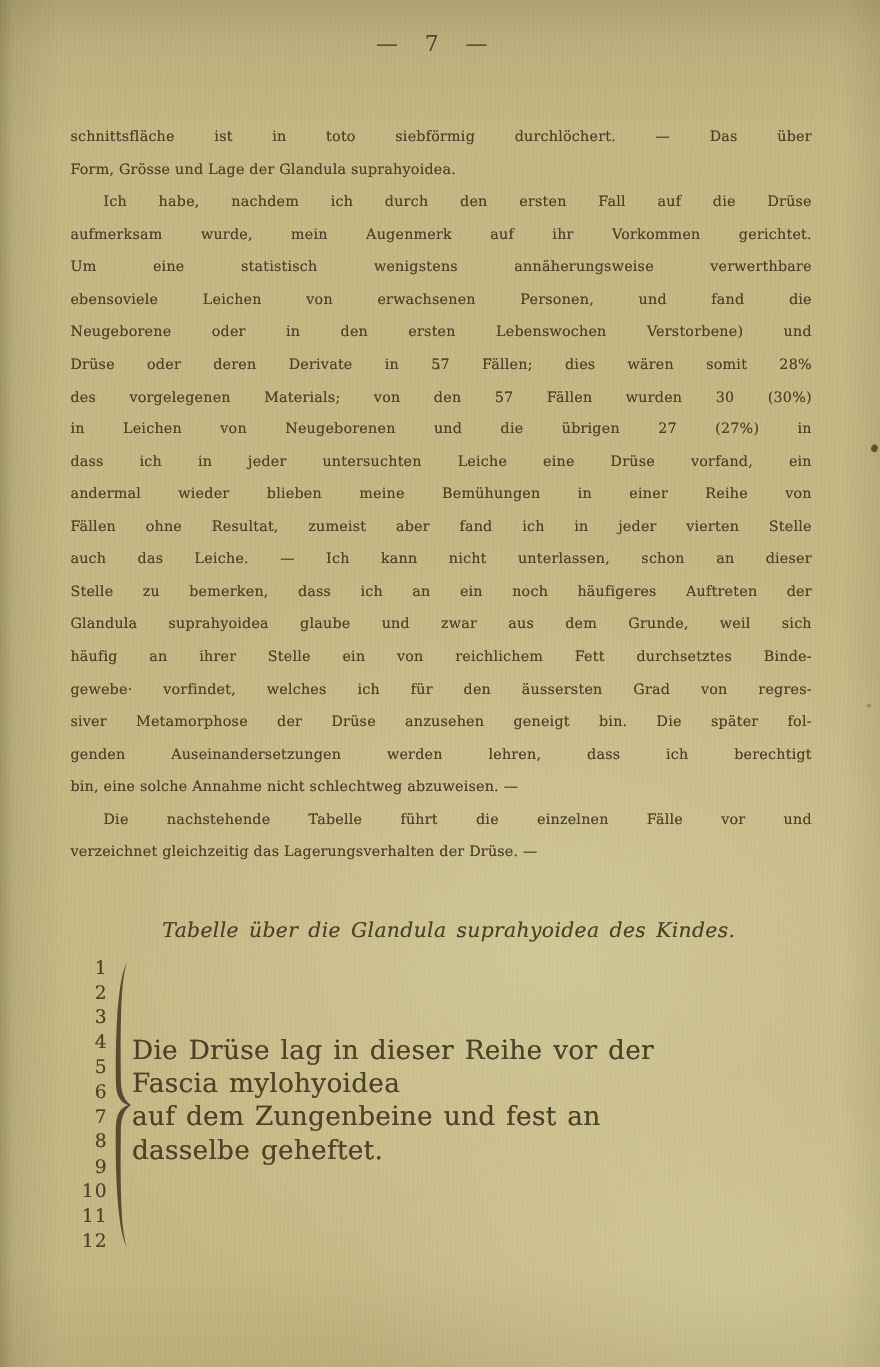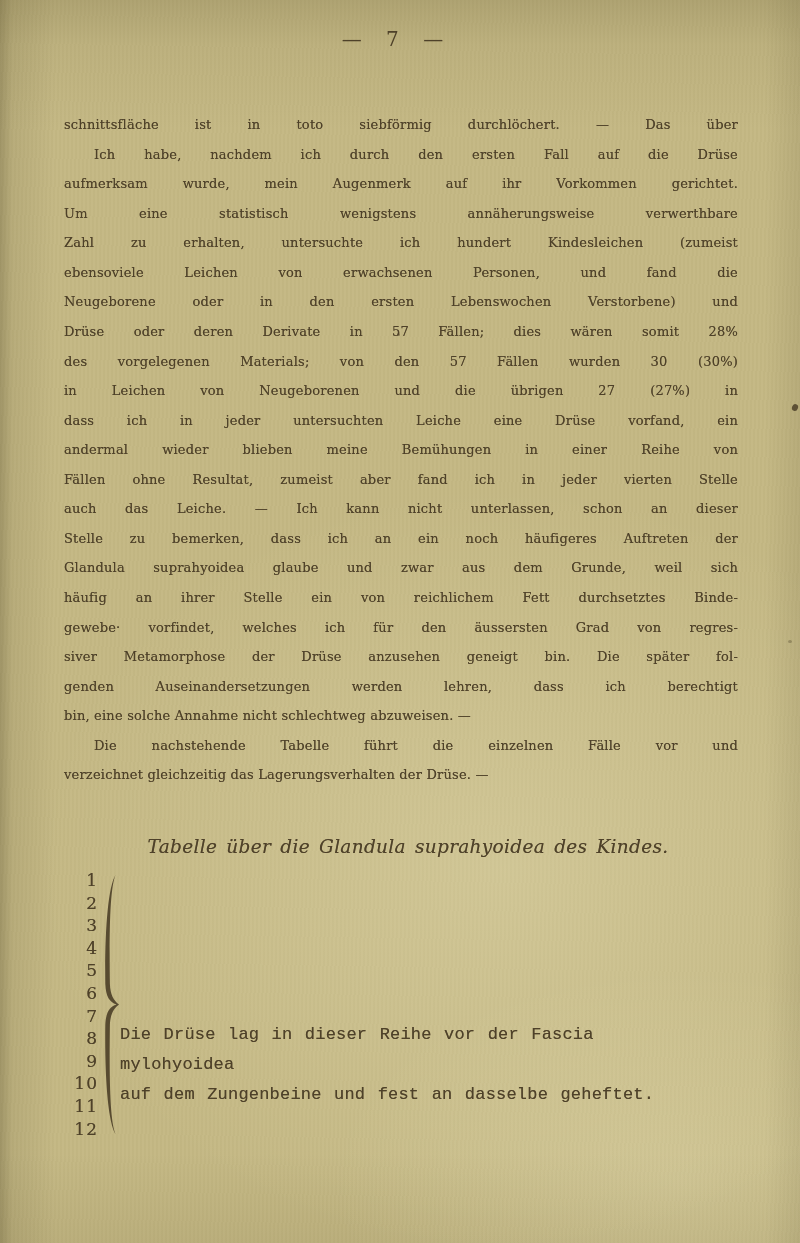--- a/index.html
+++ b/index.html
@@ -41,44 +41,43 @@
     text-shadow:0 0 0.6px rgba(78,65,41,0.6);
   }
   .numcol{
     position:absolute; left:64px; top:869px; width:34px;
     text-align:right; font-size:17px; line-height:22.6px; letter-spacing:1px;
     text-shadow:0 0 0.5px rgba(78,65,41,0.6);
   }
   .brace{ position:absolute; left:100px; top:874px; }
   .brace path{ fill:var(--ink,#4e4129); opacity:0.92; }
   .bracenote{
-    position:absolute; left:120px; top:1020px; width:540px;
-    font-size:17px; line-height:30.2px; letter-spacing:0.2px; word-spacing:2px;
+    position:absolute; left:120px; top:940px; width:540px;
+    font-size:24px; line-height:30.2px; letter-spacing:0.2px; word-spacing:2px;
     text-shadow:0 0 0.6px rgba(78,65,41,0.65);
-    font-family:Liberation Mono, monospace;
   }
   .speck{ position:absolute; background:var(--ink,#4e4129); border-radius:50%; }
   .speck.s1{ left:792px; top:404px; width:6px; height:7px; opacity:0.85; transform:rotate(20deg); }
   .speck.s2{ left:397px; top:333px; width:3px; height:3px; opacity:0.55; }
   .speck.s3{ left:788px; top:640px; width:4px; height:3px; opacity:0.35; }
 </style>
 </head>
 <body>
 
 <div class="page">
 
   <div class="pagehead">— 7 —</div>
 
   <div class="textblock">
 
   <div class="ln">schnittsfläche ist in toto siebförmig durchlöchert. — Das über</div>
+      <div class="ln end">Form, Grösse und Lage der Glandula suprahyoidea.</div>
       <div class="ln ind">Ich habe, nachdem ich durch den ersten Fall auf die Drüse</div>
       <div class="ln">aufmerksam wurde, mein Augenmerk auf ihr Vorkommen gerichtet.</div>
       <div class="ln">Um eine statistisch wenigstens annäherungsweise verwerthbare</div>
-      <div class="ln">Zahl zu erhalten, untersuchte ich hundert Kindesleichen (zumeist</div>
       <div class="ln">ebensoviele Leichen von erwachsenen Personen, und fand die</div>
       <div class="ln">Neugeborene oder in den ersten Lebenswochen Verstorbene) und</div>
       <div class="ln">Drüse oder deren Derivate in 57 Fällen; dies wären somit 28%</div>
       <div class="ln">des vorgelegenen Materials; von den 57 Fällen wurden 30 (30%)</div>
       <div class="ln">in Leichen von Neugeborenen und die übrigen 27 (27%) in</div>
       <div class="ln">dass ich in jeder untersuchten Leiche eine Drüse vorfand, ein</div>
       <div class="ln">andermal wieder blieben meine Bemühungen in einer Reihe von</div>
       <div class="ln">Fällen ohne Resultat, zumeist aber fand ich in jeder vierten Stelle</div>
       <div class="ln">auch das Leiche. — Ich kann nicht unterlassen, schon an dieser</div>
       <div class="ln">Stelle zu bemerken, dass ich an ein noch häufigeres Auftreten der</div>

